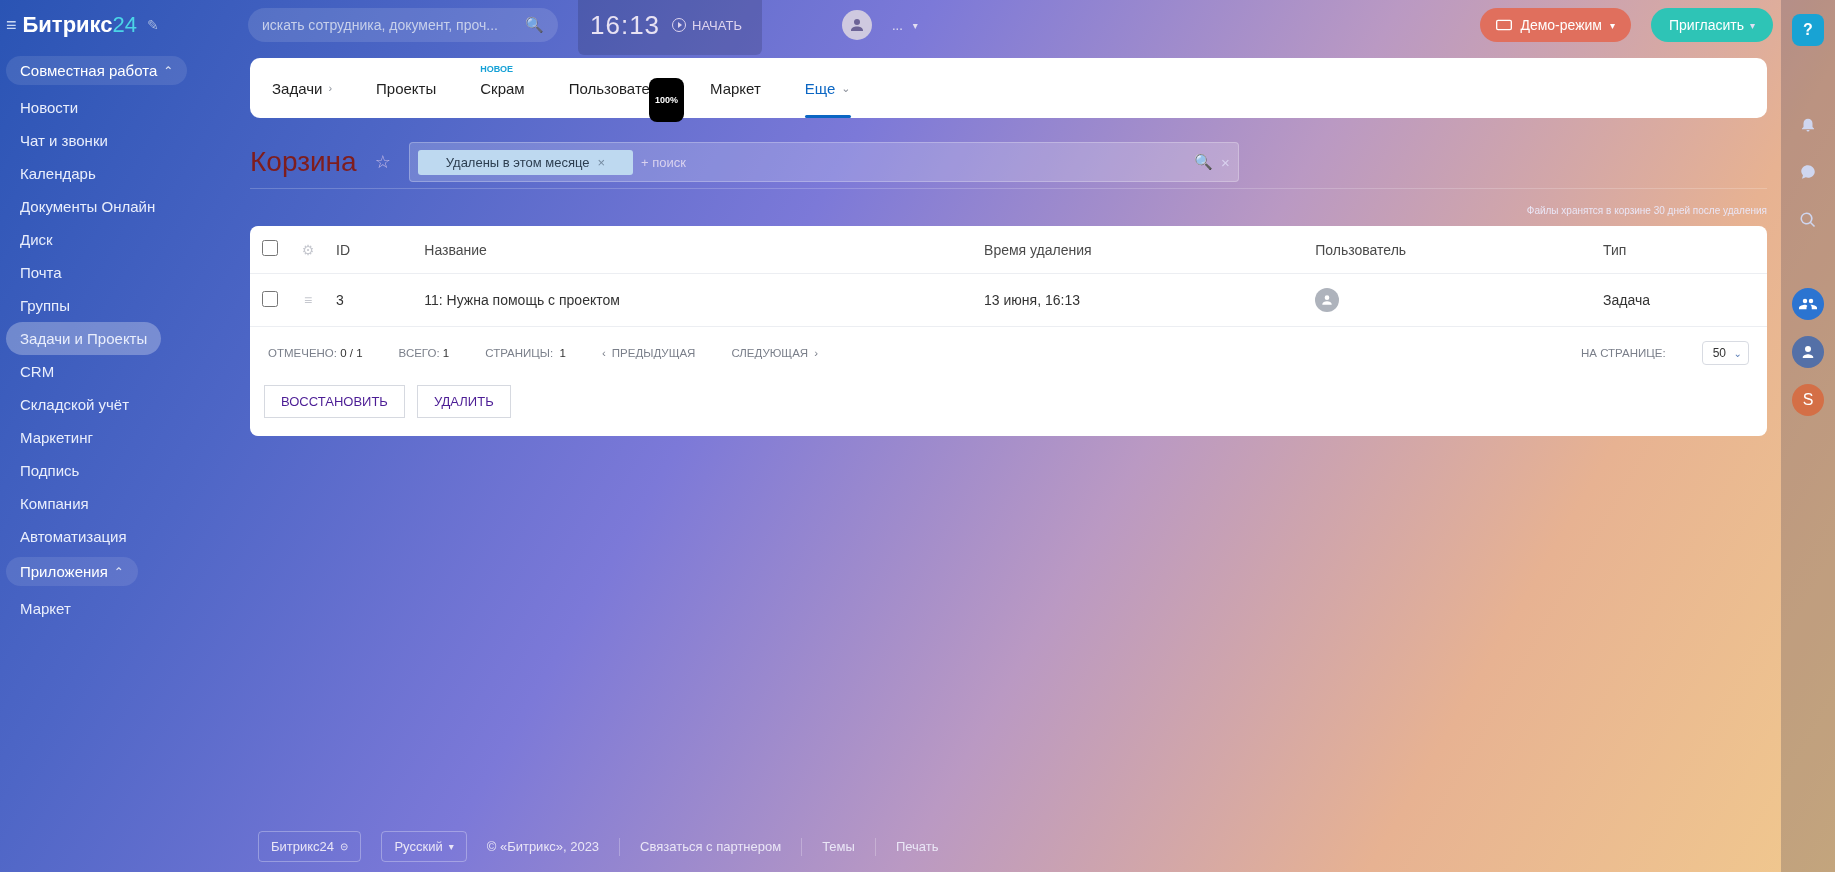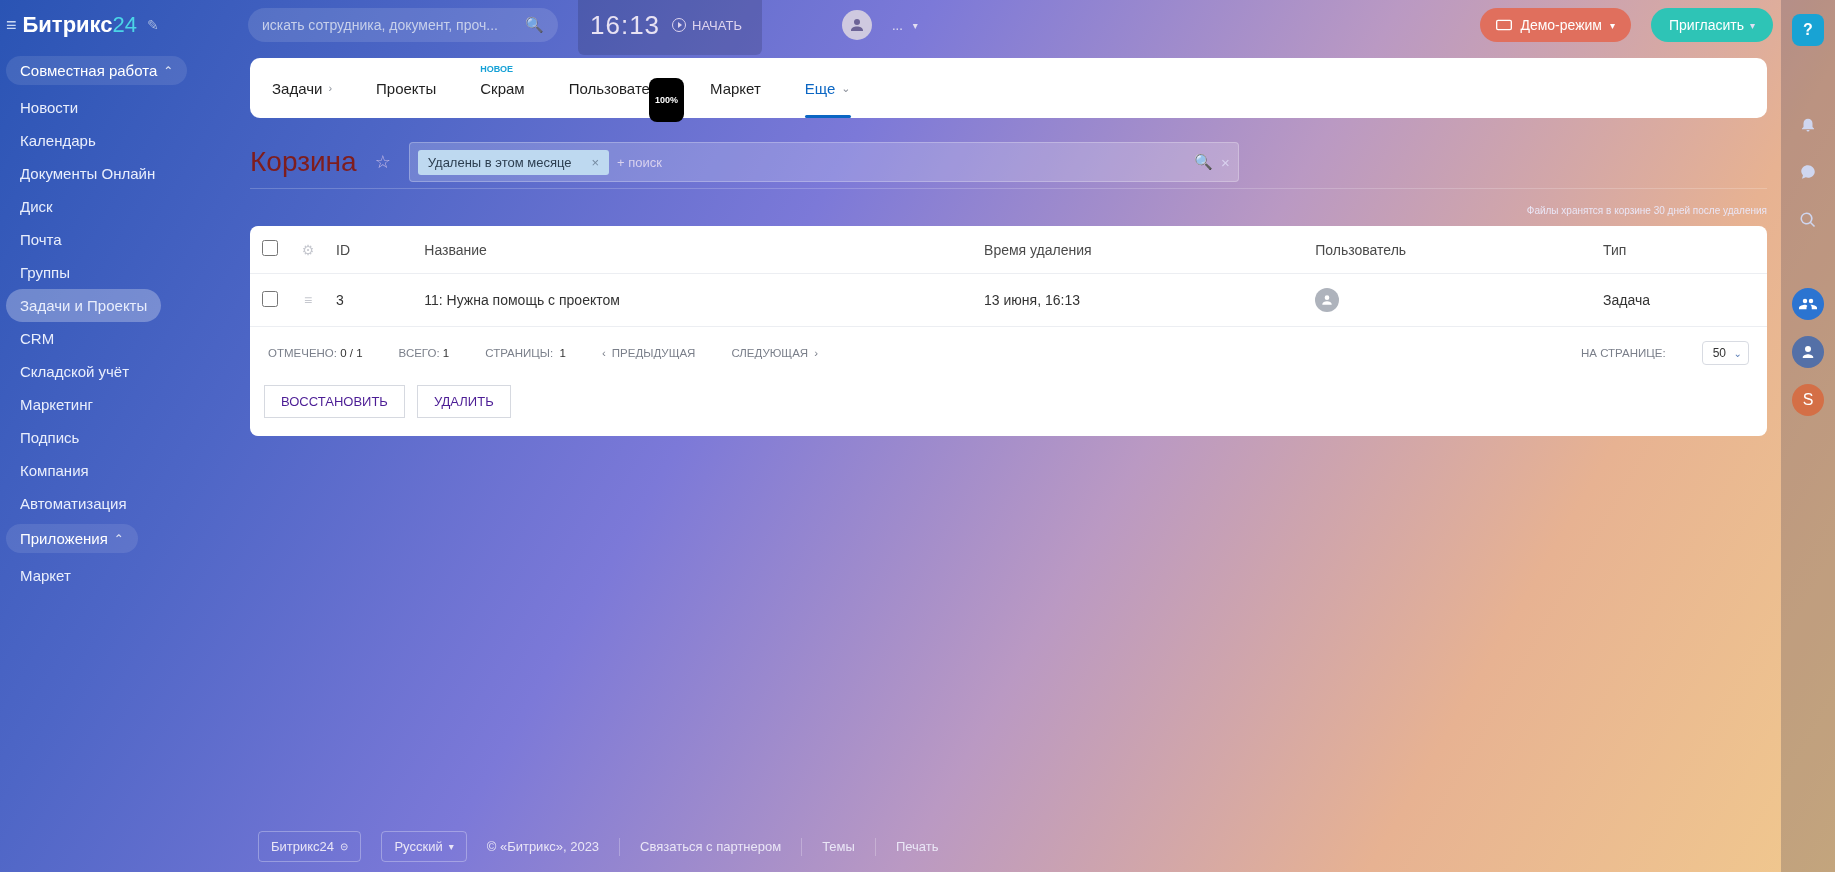--- a/index.html
+++ b/index.html
@@ -65,21 +65,21 @@
   .tabitem.withsub .chev { color:#8a8f99; font-size:11px;}
   .tabitem .badge-new { position:absolute; top:6px; left:0; font-size:9px; color:#16a1d6; font-weight:600; white-space:nowrap;}
   .tabitem .badge-pct { position:absolute; top:4px; right:-18px; background:#000000; color:#fff; font-size:9px; padding:17px 6px; border-radius:8px; font-weight:600;margin-top:16px;}
   .tabitem.active { color:#0b66c3; }
   .tabitem.active::after { content:""; position:absolute; left:0; right:0; bottom:0; height:3px; background:#0b66c3; border-radius:2px; }
   
   .page-title-row { display:flex; align-items:center; gap:18px; margin:24px 0 6px 0; }
   .page-title { font-size:28px; font-weight:300; color:#7f1d1d; }
   .star-ico { color:#c3b8e6; font-size:18px; cursor:pointer; }
   .filter-bar { flex:0 0 830px; height:40px; background:rgba(255,255,255,0.18); border:1px solid rgba(255,255,255,0.25); border-radius:4px; display:flex; align-items:center; padding:0 8px; gap:8px;}
-  .filter-chip { background:#bed9f0; color:#2c3e50; font-size:13px; padding:5px 10px; border-radius:3px; display:flex; align-items:center; gap:20px;}
+  .filter-chip { background:#bed9f0; color:#2c3e50; font-size:13px; padding:5px 28px; border-radius:3px; display:flex; align-items:center; gap:8px;}
   .filter-chip .x { color:#748aa0; cursor:pointer; font-size:13px;}
   .filter-bar input { flex:1; background:transparent;border:none;outline:none;color:#0f766e;font-size:13px;}
   .filter-bar input::placeholder { color:#d9d2ef; }
   .filter-bar .mag { color:#d9d2ef; font-size:15px; cursor:pointer;}
   .filter-bar .x-clear { color:#d9d2ef; font-size:15px; cursor:pointer;}
   .divider-h { height:1px; background:rgba(255,255,255,0.2); margin:6px 0 16px 0;}
   .retention-note { text-align:right; font-size:10px; color:#eae6f6; margin-bottom:10px; }
   
   .datapanel { background:#fff; border-radius:8px; color:#333; padding-bottom:18px;}
   .tbl { width:100%; border-collapse:collapse; font-size:14px;}
@@ -125,20 +125,21 @@
       <span>Битрикс</span><span class="n">24</span>
     </span>
     <span class="pencil">✎</span>
   </div>
   <div class="nav-scroll">
     <div class="nav-group-head">
       <span>Совместная работа</span>
       <span class="chev">⌃</span>
     </div>
     <div class="nav-item">Новости</div>
+    <div class="nav-item">Чат и звонки</div>
     <div class="nav-item">Календарь</div>
     <div class="nav-item">Документы Онлайн</div>
     <div class="nav-item">Диск</div>
     <div class="nav-item">Почта</div>
     <div class="nav-item">Группы</div>
     <div class="nav-item active">Задачи и Проекты</div>
     <div class="nav-item">CRM</div>
     <div class="nav-item">Складской учёт</div>
     <div class="nav-item">Маркетинг</div>
     <div class="nav-item">Подпись</div>

